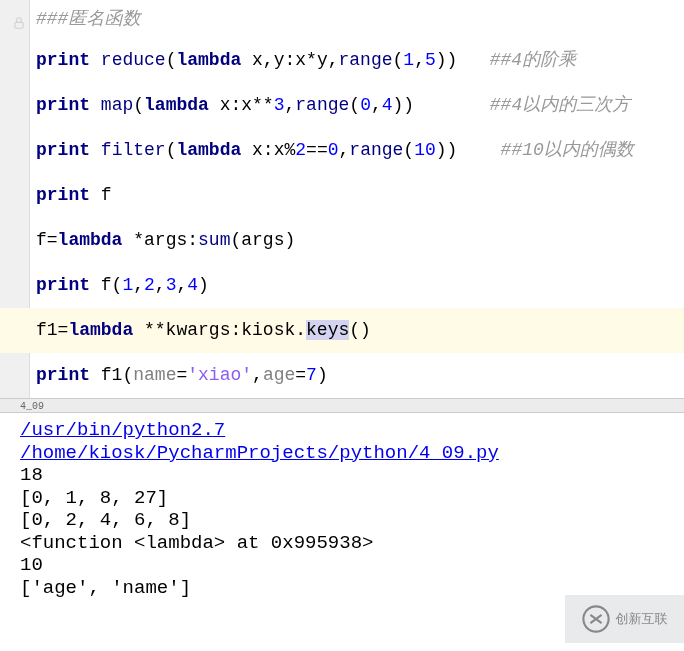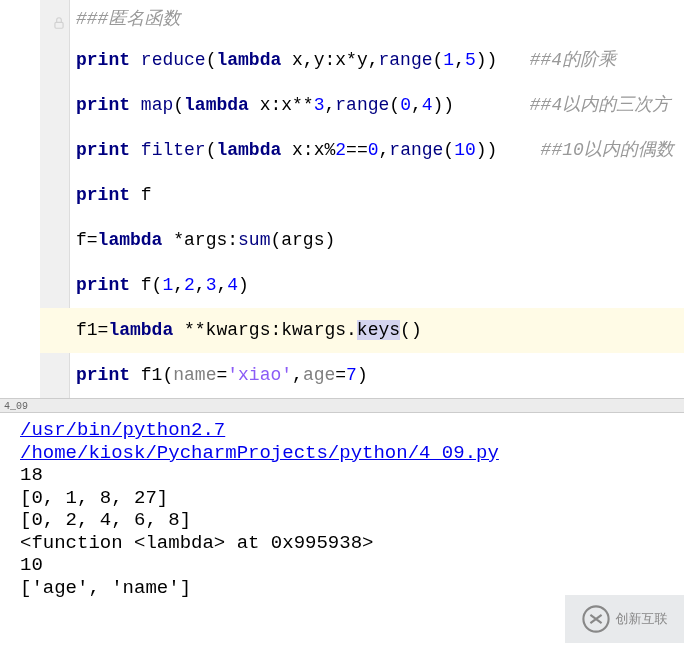--- a/index.html
+++ b/index.html
@@ -12,21 +12,20 @@
       font-size: 18px;
       background: #ffffff;
       width: 684px;
       height: 651px;
       position: relative;
       overflow: hidden;
     }
     .editor {
       background: #ffffff;
       position: relative;
-      margin-left: 40px;
     }
     .gutter {
       position: absolute;
       left: 0;
       top: 0;
       width: 30px;
       height: 100%;
       background: #f0f0f0;
       border-right: 1px solid #ddd;
     }
@@ -74,21 +73,21 @@
       color: #808080;
     }
     .highlight-word {
       background: #d4d4f0;
     }
     .tab-bar {
       background: #ececec;
       height: 15px;
       font-size: 10px;
       color: #666;
-      padding-left: 4px;
+      padding-left: 20px;
       line-height: 15px;
       border-top: 1px solid #ccc;
       border-bottom: 1px solid #ccc;
     }
     .output {
       background: #ffffff;
       padding: 6px 20px;
       font-size: 19px;
       line-height: 22.5px;
       font-family: 'Consolas', 'Monaco', 'Courier New', monospace;
@@ -134,21 +133,21 @@
   <div class="code-line"><span class="keyword">print</span> <span class="builtin">map</span>(<span class="keyword">lambda</span><span> x:x**</span><span class="number">3</span>,<span class="builtin">range</span>(<span class="number">0</span>,<span class="number">4</span>))       <span class="comment">##4以内的三次方</span></div>
 
   <div class="code-line"><span class="keyword">print</span> <span class="builtin">filter</span>(<span class="keyword">lambda</span><span> x:x%</span><span class="number">2</span><span>==</span><span class="number">0</span>,<span class="builtin">range</span>(<span class="number">10</span>))    <span class="comment">##10以内的偶数</span></div>
 
   <div class="code-line"><span class="keyword">print</span><span> f</span></div>
 
   <div class="code-line"><span>f=</span><span class="keyword">lambda</span><span> *args:</span><span class="builtin">sum</span><span>(args)</span></div>
 
   <div class="code-line"><span class="keyword">print</span><span> f(</span><span class="number">1</span>,<span class="number">2</span>,<span class="number">3</span>,<span class="number">4</span>)</div>
 
-  <div class="code-line highlighted"><span>f1=</span><span class="keyword">lambda</span><span> **kwargs:kwargs.</span><span class="highlight-word">keys</span><span>()</span></div>
+  <div class="code-line highlighted"><span>f1=</span><span class="keyword">lambda</span><span> **kwargs:kiosk.</span><span class="highlight-word">keys</span><span>()</span></div>
 
 
   <div class="code-line"><span class="keyword">print</span><span> f1(</span><span class="param">name</span><span>=</span><span class="string">'xiao'</span>,<span class="param">age</span><span>=</span><span class="number">7</span><span>)</span></div>
 </div>
 
 <div class="tab-bar">
   <span>4_09</span>
 </div>
 
 <div class="output">

